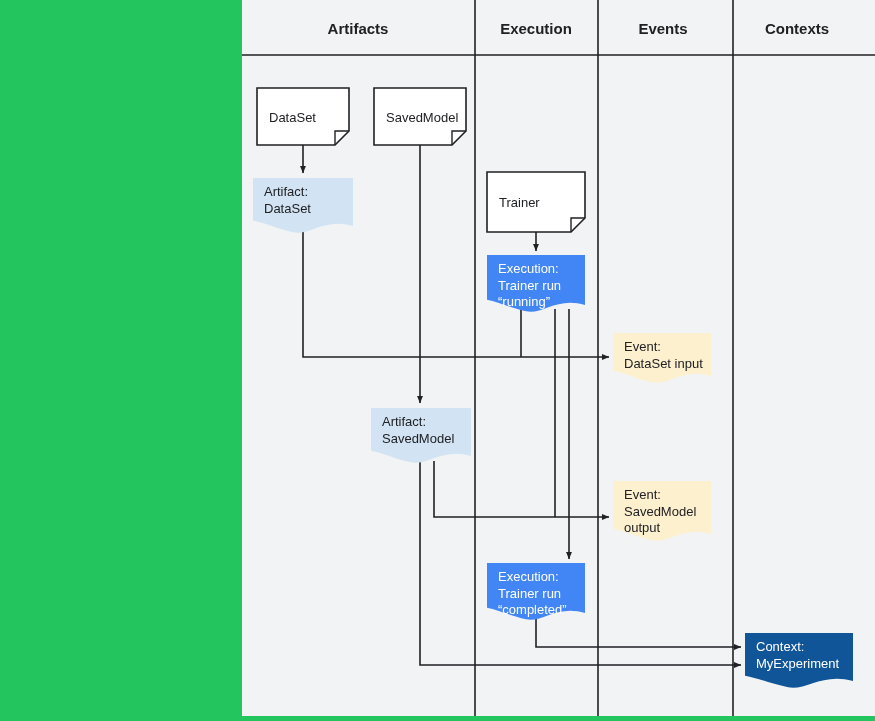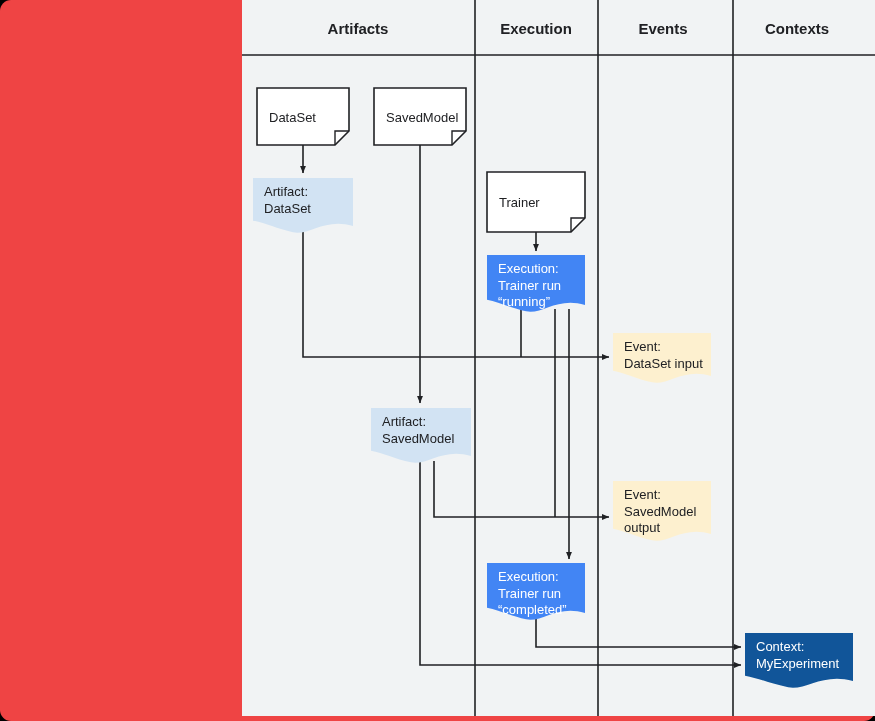--- a/index.html
+++ b/index.html
@@ -1,18 +1,18 @@
 <!DOCTYPE html>
 <html><head>
 <meta charset="utf-8">
 <style>
   html,body{margin:0;padding:0;background:#000;}
   body{width:875px;height:721px;overflow:hidden;
        font-family:"Liberation Sans",sans-serif;}
-  #stage{position:relative;width:875px;height:721px;background:#ef4444;border-radius:11px;}
+  #stage{position:relative;width:875px;height:721px;background:#22c55e;}
   svg#diagram{position:absolute;left:0;top:0;width:875px;height:721px;display:block;}
   .hdr{font-size:15px;font-weight:bold;fill:#202124;text-anchor:middle;
        font-family:"Liberation Sans",sans-serif;}
   .lbl{font-size:13px;fill:#202124;font-family:"Liberation Sans",sans-serif;}
   .lbl-light{font-size:13px;fill:#ffffff;font-family:"Liberation Sans",sans-serif;}
   .edge{stroke:#202124;stroke-width:1.6;fill:none;}
 </style>
 </head>
 <body>
 

